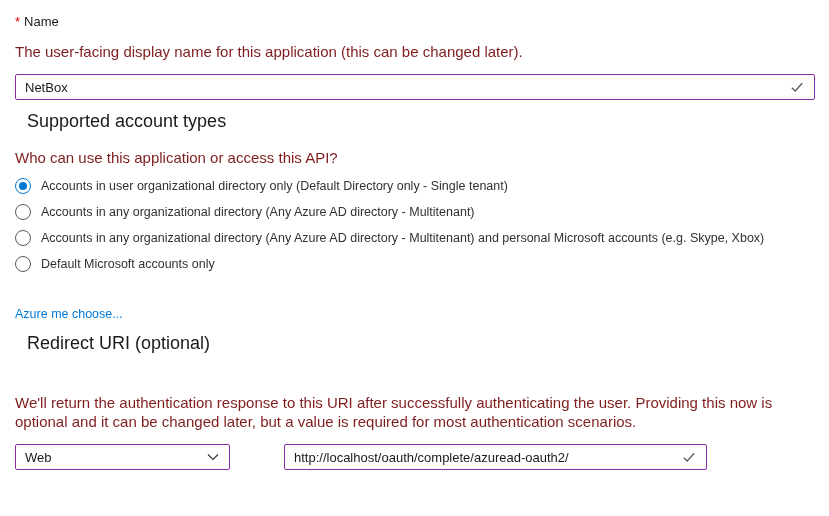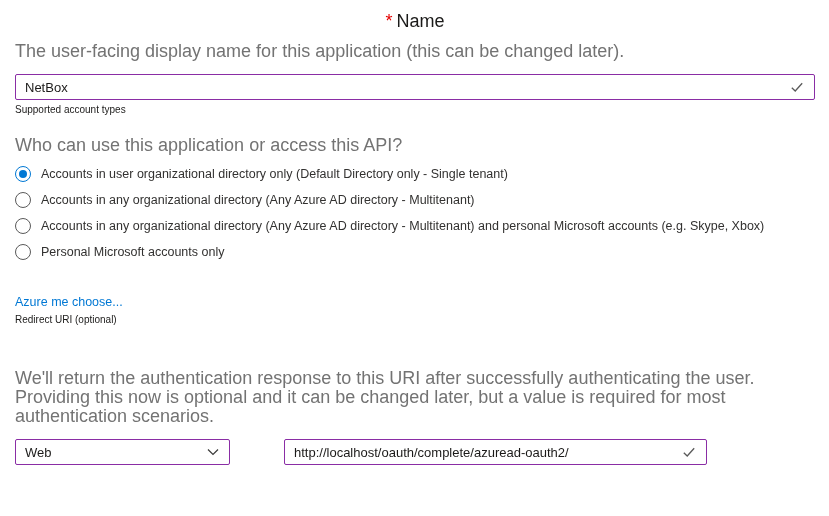--- a/index.html
+++ b/index.html
@@ -6,47 +6,47 @@
   html, body { margin: 0; padding: 0; background: #ffffff; }
   body {
     width: 829px; height: 516px;
     font-family: "Liberation Sans", "DejaVu Sans", sans-serif;
     color: #323130;
     overflow: hidden;
   }
   .page { padding: 12px 14px 0 15px; }
 
   .field-label {
-    font-size: 18px; line-height: 19px; color: #1b1a19; text-align: center;
+    font-size: 13px; line-height: 19px; color: #1b1a19;
   }
   .required { color: #e50000; margin-right: 4px; }
 
   .desc {
     margin: 13px 0 0 0;
-    font-size: 18px; line-height: 19px; color: #737373;
+    font-size: 15px; line-height: 19px; color: #7f1d1d;
   }
   .desc.tight { line-height: 15px; }
 
   .input-wrap { position: relative; margin-top: 15px; border-radius: 10px; }
   .text-input {
     width: 800px; height: 26px;
     border: 1.5px solid #8a2da5; border-radius: 2px;
     padding: 0 30px 0 9px;
     font-family: "Liberation Sans", "DejaVu Sans", sans-serif;
     font-size: 13px; color: #1b1a19;
     outline: none; background: #fff;
   }
   .check-icon {
     position: absolute; right: 10px; top: 50%;
     margin-top: -8px; pointer-events: none;
   }
 
   h2.section-title {
-    margin: 0; font-weight: 400;
-    font-size: 10px; line-height: 19px; color: #1b1a19;
+    margin: 12px; font-weight: 400;
+    font-size: 18px; line-height: 19px; color: #1b1a19;
   }
   .mt-sect1 { margin-top: 44px; }
   .mt-q     { margin-top: 19px; }
 
   .radio-group { margin-top: 12px; }
   .radio-row {
     display: flex; align-items: center;
     height: 17px; margin-bottom: 9px; cursor: pointer;
   }
   .radio {
@@ -119,21 +119,21 @@
     <div class="radio-row">
       <span class="radio"></span>
       <span class="radio-label">Accounts in any organizational directory (Any Azure AD directory - Multitenant)</span>
     </div>
     <div class="radio-row">
       <span class="radio"></span>
       <span class="radio-label">Accounts in any organizational directory (Any Azure AD directory - Multitenant) and personal Microsoft accounts (e.g. Skype, Xbox)</span>
     </div>
     <div class="radio-row">
       <span class="radio"></span>
-      <span class="radio-label">Personal Microsoft accounts only</span>
+      <span class="radio-label">Default Microsoft accounts only</span>
     </div>
   </div>
 
   <a class="link">Azure me choose...</a>
 
   
   <h2 class="section-title mt-sect2">Redirect URI (optional)</h2>
   <p class="desc wrap">We'll return the authentication response to this URI after successfully authenticating the user. Providing this now is optional and it can be changed later, but a value is required for most authentication scenarios.</p>
 
   <div class="uri-row">

